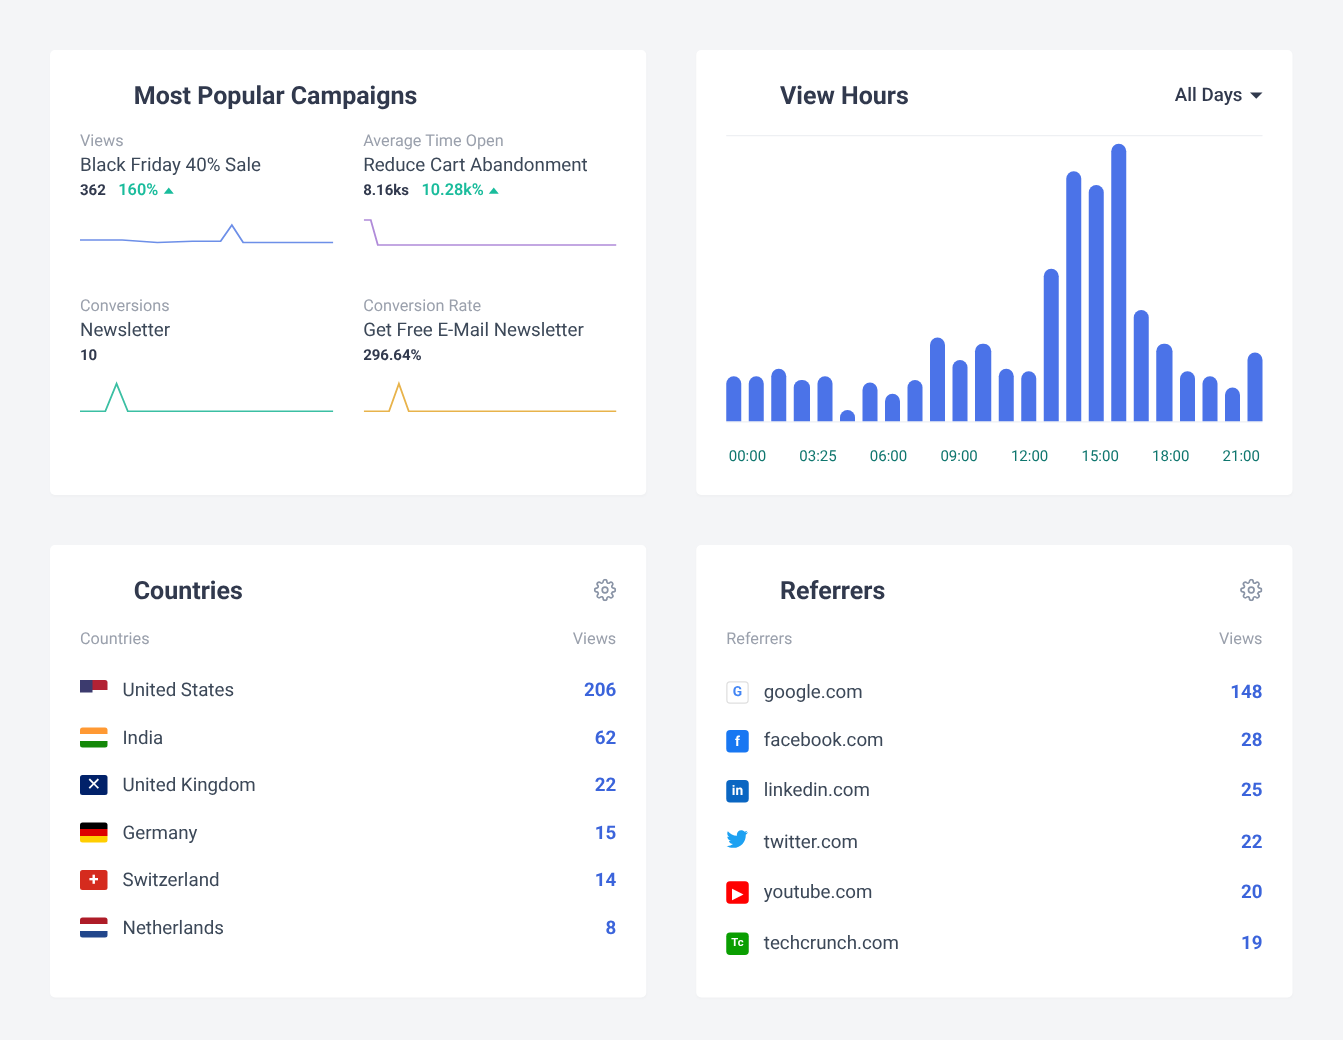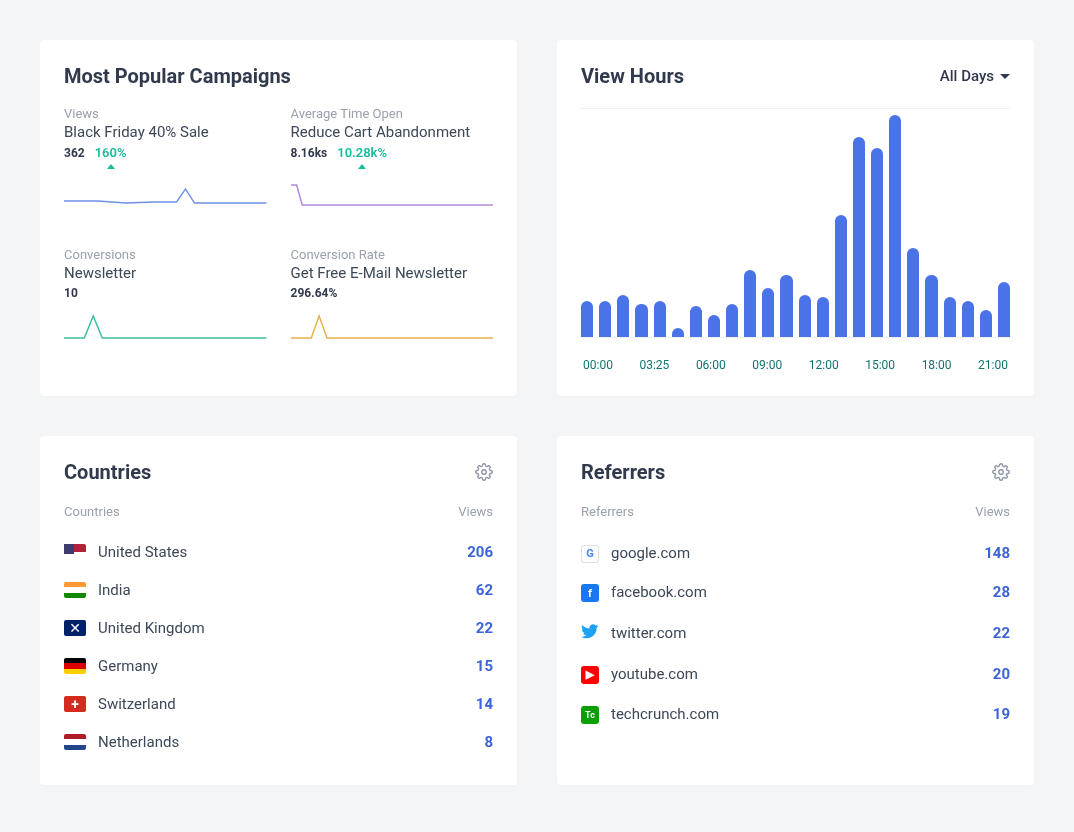--- a/index.html
+++ b/index.html
@@ -19,30 +19,31 @@
 .card {
   background: #fff;
   border-radius: 4px;
   padding: 24px;
   box-shadow: 0 1px 2px rgba(0,0,0,0.02);
 }
 .card-title {
   font-size: 20px;
   font-weight: 700;
   color: #31394d;
+  margin-left: 43px;
 }
 .card-header { display:flex; justify-content:space-between; align-items:center; margin-bottom:20px; }
 
 
 .camp-grid { display:grid; grid-template-columns:1fr 1fr; gap:28px 24px; }
 .metric-label { font-size:13px; color:#9aa0ac; margin-bottom:2px; }
 .metric-name { font-size:15px; color:#3c4858; margin-bottom:4px; }
 .metric-value-row { display:flex; align-items:baseline; gap:10px; }
 .metric-value { font-size:12px; font-weight:700; color:#31394d; }
-.delta { font-size:13px; color:#1abc9c; font-weight:600; display:inline-flex; align-items:center; gap:4px;flex-direction:column; }
+.delta { font-size:13px; color:#1abc9c; font-weight:600; display:inline-flex; align-items:center; gap:4px; }
 .sparkline { width:100%; height:36px; margin-top:10px; }
 
 
 .select-trigger { display:inline-flex; align-items:center; gap:6px; font-size:15px; color:#31394d; font-weight:500; cursor:pointer; }
 .chart-area { display:flex; flex-direction:column; }
 .bars-row { display:flex; align-items:flex-end; gap:6px; height:230px; border-top:1px solid #eef0f3; border-bottom:1px solid #eef0f3; padding-top:6px; }
 .bar { flex:1; background:#4b73e8; border-radius:6px 6px 0 0; }
 .x-labels { display:flex; justify-content:space-between; font-size:12px; color:#0f766e; margin-top:20px; padding:0 2px; }
 
 
@@ -257,20 +258,27 @@
         </div>
         <div class="row">
           <div class="row-left">
             <span><span class="ico-sq" style="background:#1877f2">f</span></span>
             <span>facebook.com</span>
           </div>
           <span class="row-val">28</span>
         </div>
         <div class="row">
           <div class="row-left">
+            <span><span class="ico-sq" style="background:#0a66c2">in</span></span>
+            <span>linkedin.com</span>
+          </div>
+          <span class="row-val">25</span>
+        </div>
+        <div class="row">
+          <div class="row-left">
             <span><svg width="18" height="18" viewBox="0 0 24 24">
                 <path fill="#1da1f2" d="M23 5.1c-.8.4-1.7.6-2.6.8.9-.6 1.6-1.5 2-2.5-.9.5-1.9.9-2.9 1.1C18.6 3.6 17.4 3 16 3c-2.6 0-4.7 2.1-4.7 4.7 0 .4 0 .7.1 1.1C7.5 8.6 4 6.7 1.7 3.9c-.4.7-.6 1.5-.6 2.4 0 1.6.8 3.1 2.1 3.9-.8 0-1.5-.2-2.1-.6v.1c0 2.3 1.6 4.2 3.8 4.6-.4.1-.8.2-1.2.2-.3 0-.6 0-.9-.1.6 1.9 2.3 3.2 4.4 3.3-1.6 1.3-3.6 2-5.8 2-.4 0-.7 0-1.1-.1 2.1 1.3 4.5 2.1 7.2 2.1 8.6 0 13.3-7.1 13.3-13.3v-.6c.9-.7 1.7-1.5 2.3-2.5z"></path>
               </svg></span>
             <span>twitter.com</span>
           </div>
           <span class="row-val">22</span>
         </div>
         <div class="row">
           <div class="row-left">
             <span><span class="ico-sq" style="background:#ff0000">▶</span></span>

